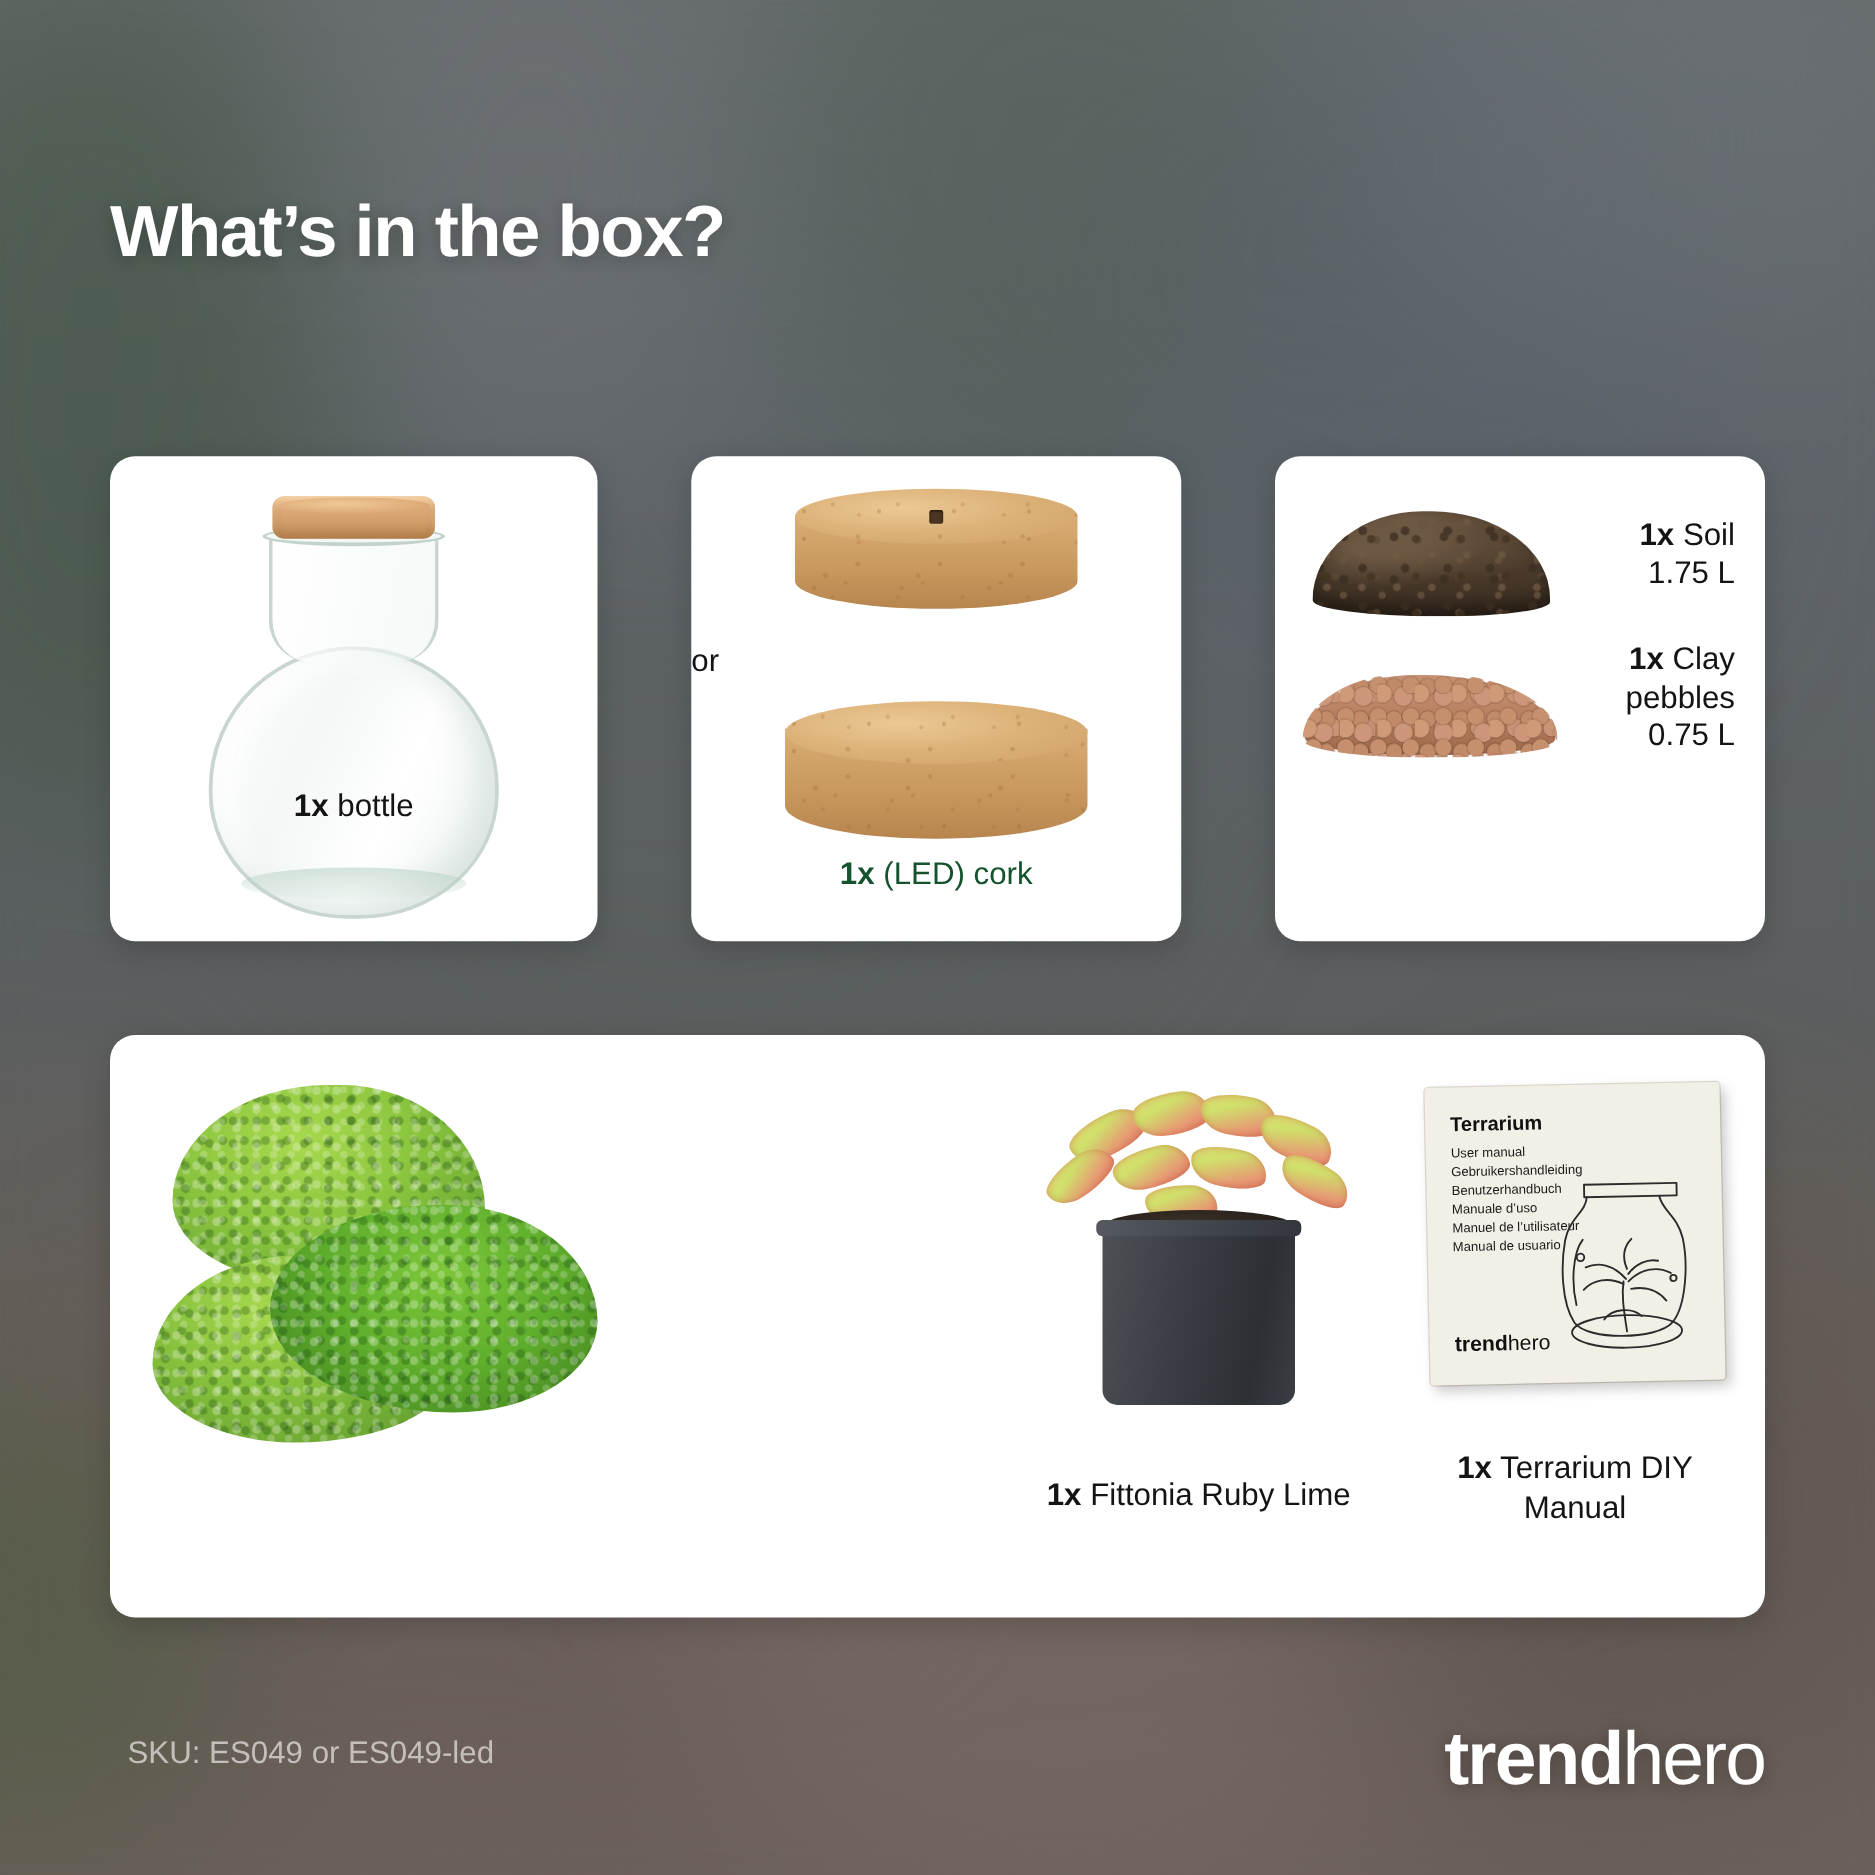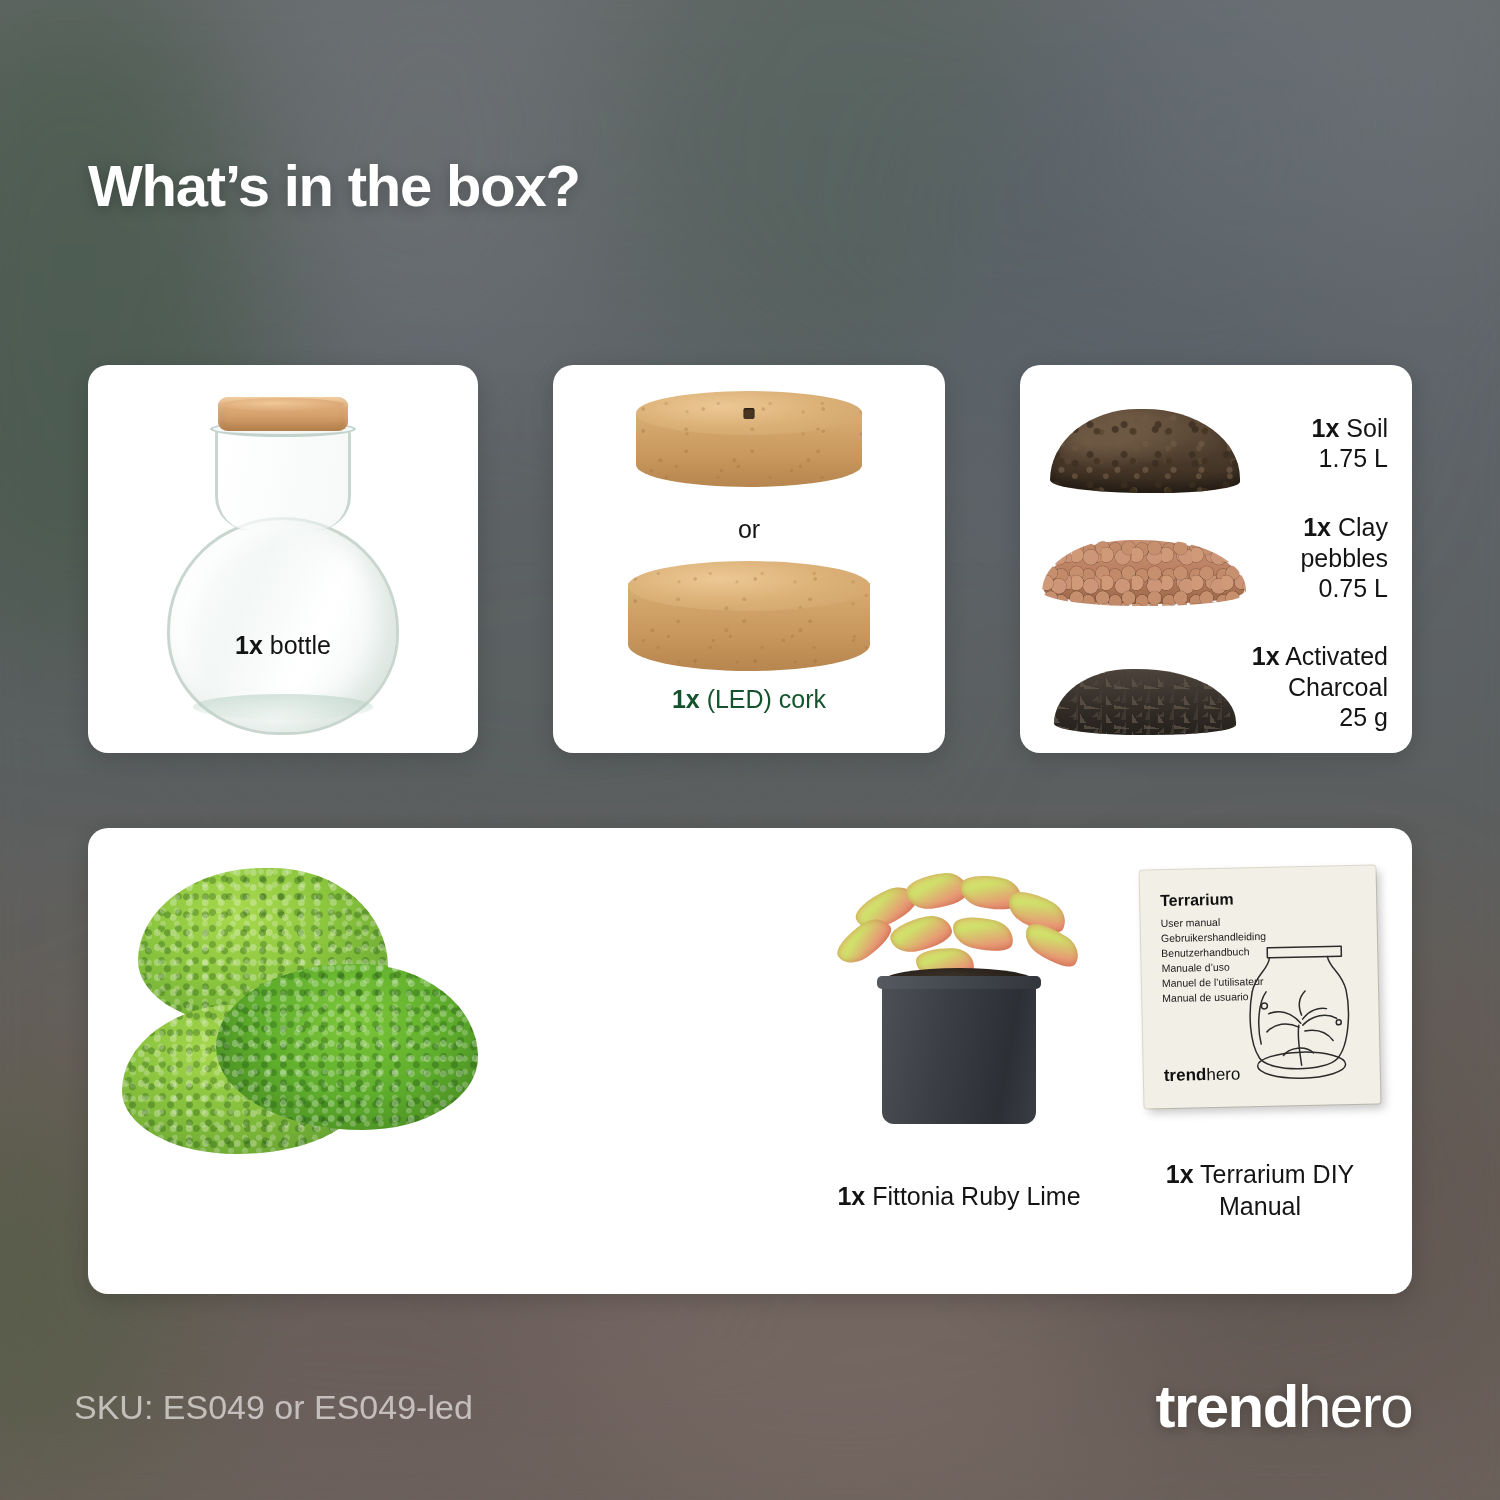--- a/index.html
+++ b/index.html
@@ -107,21 +107,21 @@
       radial-gradient(circle at 22% 82%, rgba(140,92,45,.45) 0 1.5px, transparent 2px),
       radial-gradient(circle at 65% 86%, rgba(140,92,45,.45) 0 1.4px, transparent 2px);
     background-size:60px 60px,74px 74px,52px 52px,66px 66px,58px 58px,70px 70px,62px 62px;
   }
   .led-hole {
     position:absolute; left:50%; top:17px; transform:translateX(-50%);
     width:11px; height:11px; border-radius:2px;
     background:#4a3520; box-shadow:inset 0 1px 2px rgba(0,0,0,.6);
   }
   .cork-or {
-    position:absolute; left:0; right:0; top:150px; text-align:center;
+    position:absolute; left:0; right:0; top:150px; text-align:left;
     font-size:25px; color:#141414;
   }
   .cork-label {
     position:absolute; left:0; right:0; top:320px; text-align:center;
     font-size:25px; color:#14532d;
   }
 
   
   .sub-row { position:absolute; left:0; right:0; display:flex; align-items:center; }
   .sub-pic { width:214px; height:112px; position:relative; flex:none; margin-left:16px; }
@@ -261,22 +261,22 @@
   .bk-title{ position:absolute; left:20px; top:22px; font-size:16px; font-weight:bold; color:#111; }
   .bk-lines{ position:absolute; left:20px; top:46px; width:160px; }
   .bk-lines div{ font-size:10.5px; line-height:1.42; color:#1a1a1a; white-space:nowrap; }
   .bk-logo{ position:absolute; left:20px; bottom:22px; font-size:17px; color:#111; }
   .bk-logo b{ font-weight:bold; }
   .bk-logo span{ font-weight:normal; }
   .bk-art{ position:absolute; right:6px; bottom:14px; width:150px; height:160px; }
 
   
   #sku {
-    position:absolute; left:74px; top:1388px;
-    font-size:34px; color:#d9d5d2; opacity:.82;
+    position:absolute; left:102px; top:1388px;
+    font-size:25px; color:#d9d5d2; opacity:.82;
   }
   #brand {
     position:absolute; right:88px; top:1372px;
     font-size:60px; color:#ffffff; letter-spacing:-1.5px;
     text-shadow:0 2px 12px rgba(0,0,0,.28);
   }
   #brand b{ font-weight:bold; }
   #brand span{ font-weight:300; }
   .q { font-weight:bold;margin-top:48px; }
 </style>
@@ -366,32 +366,20 @@
     </div>
     <div class="sub-txt">
       <div>
         <span class="q">1x</span>
         <span>Clay pebbles</span>
       </div>
       <div>0.75 L</div>
     </div>
   </div>
 
-  <div class="sub-row" style="top:266px;height:112px;">
-    <div class="sub-pic">
-      <div class="charcoal-heap"></div>
-    </div>
-    <div class="sub-txt">
-      <div>
-        <span class="q">1x</span>
-        <span>Activated Charcoal</span>
-      </div>
-      <div>25 g</div>
-    </div>
-  </div>
 </div>
 
 <div class="card" id="card-plants">
 
   <div class="plant-cell" style="left:20px;width:400px;">
     <div class="plant-pic">
       <div class="moss" id="moss-a"></div>
       <div class="moss" id="moss-c"></div>
       <div class="moss" id="moss-b"></div>
     </div>

